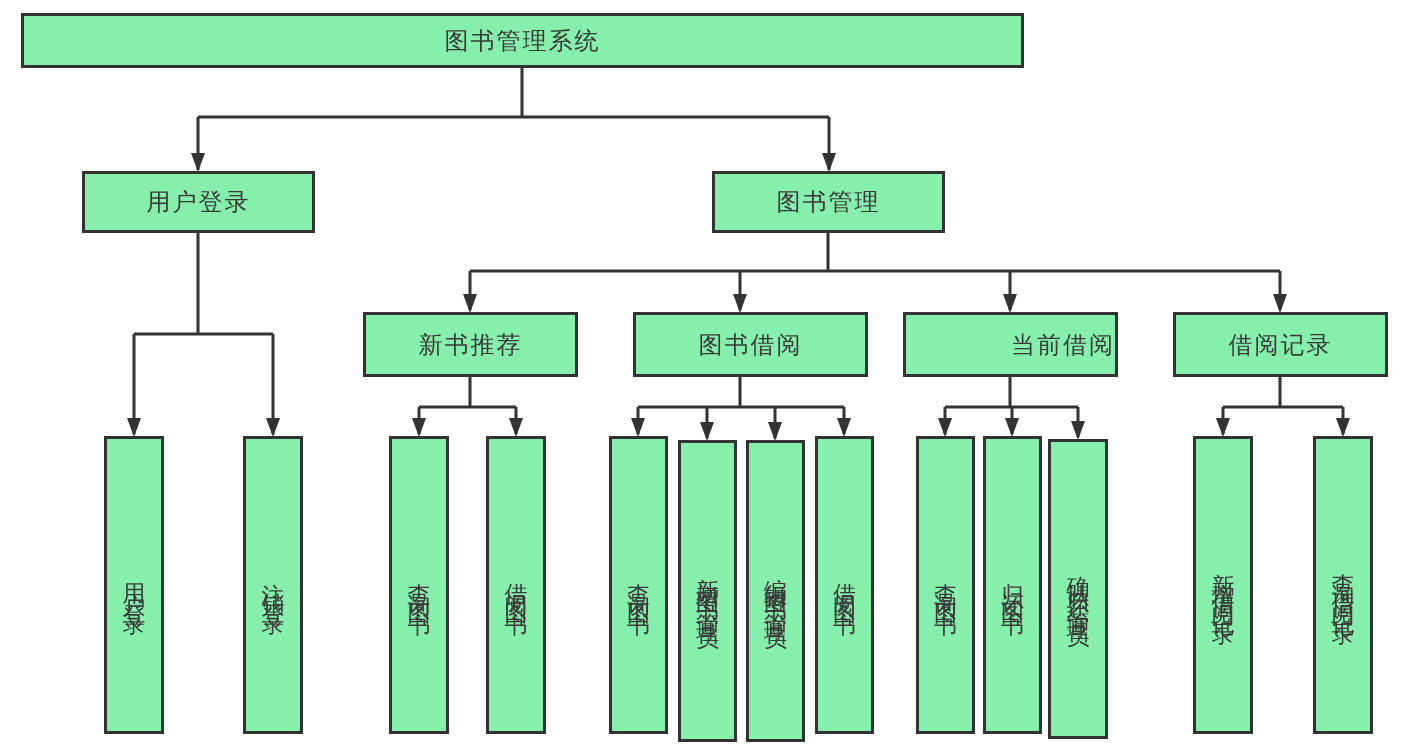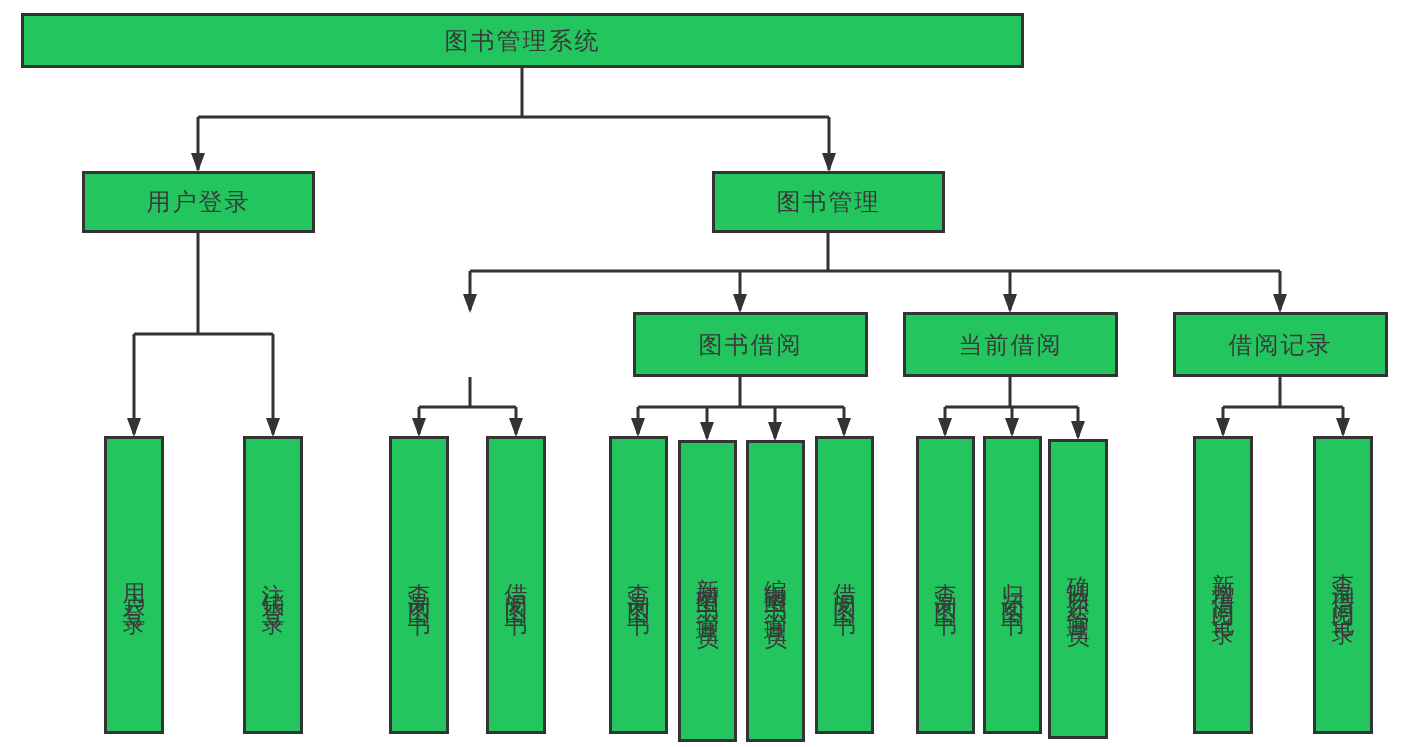--- a/index.html
+++ b/index.html
@@ -17,21 +17,21 @@
   }
   #connectors {
     position: absolute;
     left: 0;
     top: 0;
     pointer-events: none;
   }
   .box {
     position: absolute;
     box-sizing: border-box;
-    background: #22c55e;
+    background: #86efac;
     border: 3px solid #333333;
     color: #3a3a3a;
     display: flex;
     align-items: center;
     justify-content: center;
     z-index: 2;
   }
   .box-h {
     font-size: 24px;
     letter-spacing: 2px;
@@ -99,24 +99,27 @@
     <span>图书管理系统</span>
   </div>
 
   <div class="box box-h" style="left:82px; top:171px; width:233px; height:62px;">
     <span>用户登录</span>
   </div>
   <div class="box box-h" style="left:712px; top:171px; width:233px; height:62px;justify-content:center;">
     <span>图书管理</span>
   </div>
 
+  <div class="box box-h" style="left:363px; top:312px; width:215px; height:65px;">
+    <span>新书推荐</span>
+  </div>
   <div class="box box-h" style="left:633px; top:312px; width:235px; height:65px;">
     <span>图书借阅</span>
   </div>
-  <div class="box box-h" style="left:903px; top:312px; width:215px; height:65px;">
+  <div class="box box-h" style="left:903px; top:312px; width:215px; height:65px;justify-content:flex-end;">
     <span>当前借阅</span>
   </div>
   <div class="box box-h" style="left:1173px; top:312px; width:215px; height:65px;">
     <span>借阅记录</span>
   </div>
 
   <div class="box box-v" style="left:104px; top:436px; width:60px; height:298px;">
     <span class="vtext">用户登录</span>
   </div>
   <div class="box box-v" style="left:243px; top:436px; width:60px; height:298px;">

